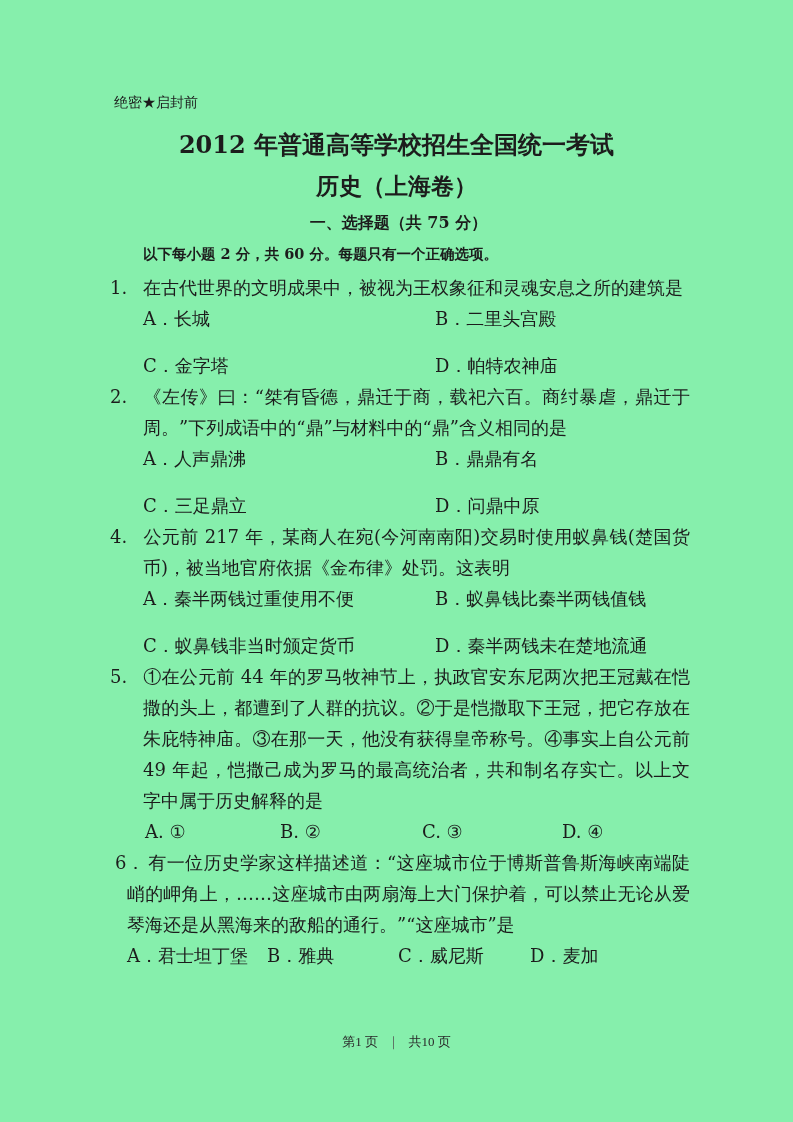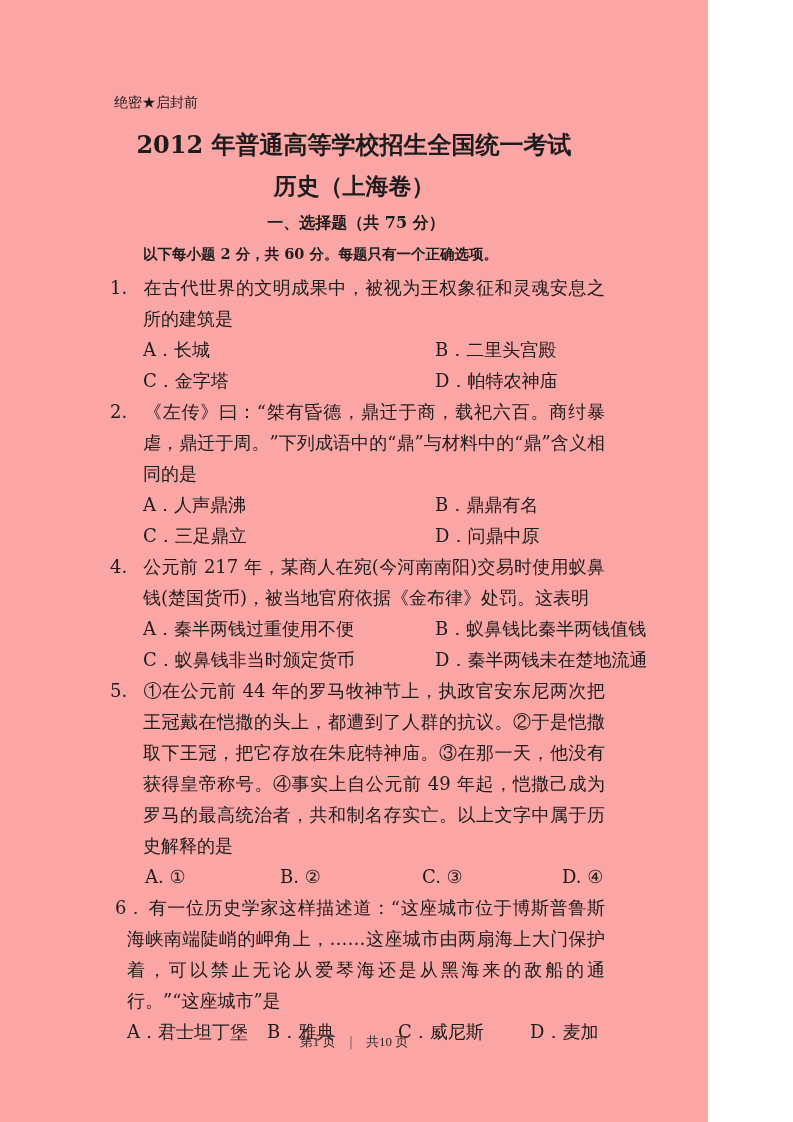--- a/index.html
+++ b/index.html
@@ -1,21 +1,21 @@
 <!DOCTYPE html>
 <html><head>
 <meta charset="utf-8">
 <style>
   * { box-sizing: border-box; }
   html, body { margin: 0; padding: 0; background: #ffffff; }
   .page {
     position: relative;
-    width: 708px;
+    width: 793px;
     height: 1122px;
-    background: #fca5a5;
+    background: #86efac;
     color: #1c1c1c;
     font-family: "DejaVu Serif", "Liberation Serif", serif;
     overflow: hidden;
   }
   .classification {
     position: absolute;
     top: 94px;
     left: 114px;
     font-size: 14px;
     line-height: 1.2;
@@ -78,21 +78,21 @@
     text-align: justify;
   }
   .qnum {
     display: inline-block;
     width: 33px;
     text-indent: 0;
   }
   .options {
     display: grid;
     margin-left: 33px;
-    row-gap: 0;
+    row-gap: 16px;
   }
   .options.cols-2 { grid-template-columns: 292px auto; }
   .options.cols-4 { margin-left: 35px; grid-template-columns: 135px 142px 140px auto; }
   .option { white-space: nowrap; }
   
   .question.q6 { margin-left: 115px; }
   .question.q6 .stem { padding-left: 12px; text-indent: -12px; }
   .question.q6 .options { margin-left: 12px; }
   .question.q6 .options.cols-4 { grid-template-columns: 140px 131px 132px auto; }
   .footer {

